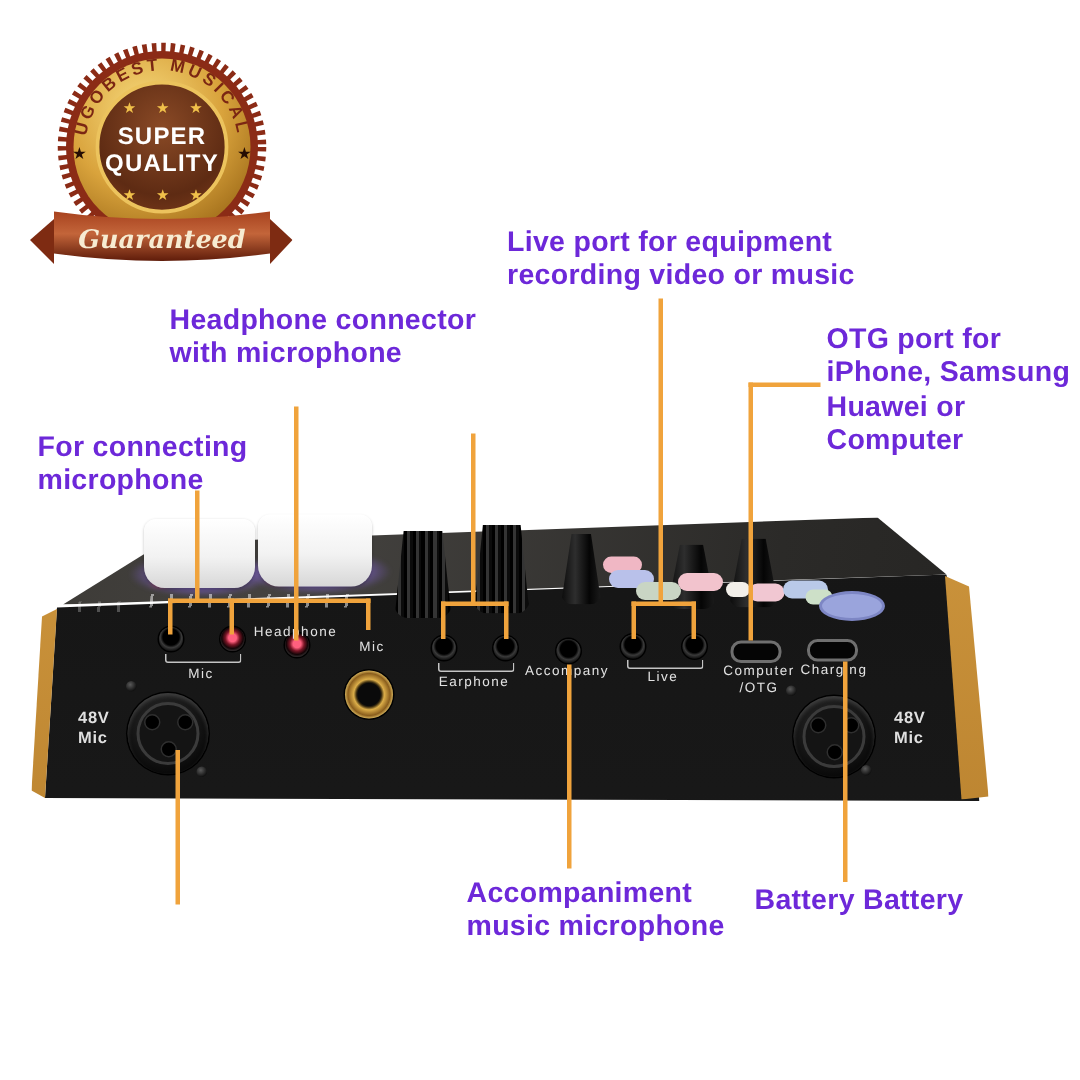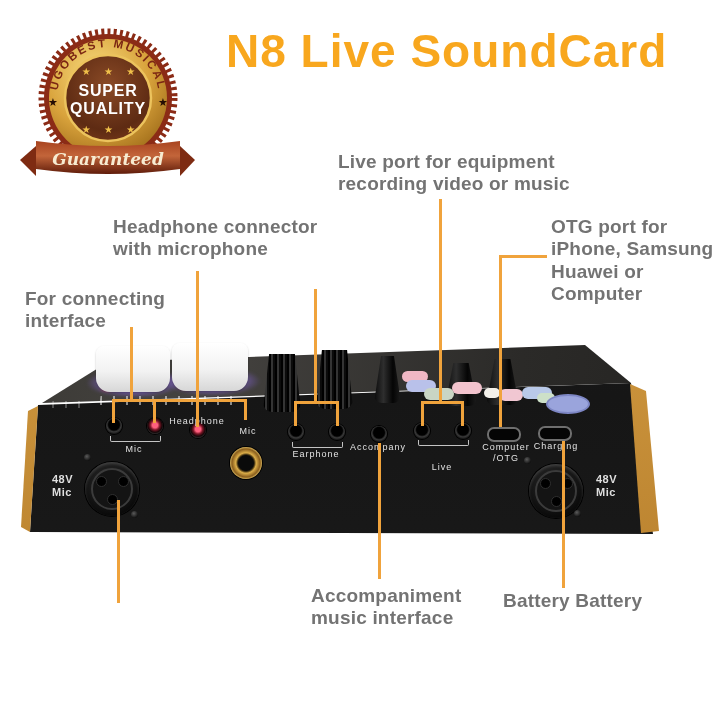--- a/index.html
+++ b/index.html
@@ -1,21 +1,21 @@
 <!DOCTYPE html>
 <html><head>
 <meta charset="utf-8">
 <style>
   html,body{margin:0;padding:0;background:#fff;}
   #scene{position:relative;width:720px;height:720px;background:#fff;overflow:hidden;
          font-family:"Liberation Sans",sans-serif;}
   .abs{position:absolute;}
   .layer{position:absolute;left:0;top:0;width:720px;height:720px;}
   
-  .ann{position:absolute;font:600 19px/1.18 "Liberation Sans",sans-serif;color:#737373;
+  .ann{position:absolute;font:600 19px/1.18 "Liberation Sans",sans-serif;color:#6d28d9;
        white-space:pre-line;letter-spacing:.2px;}
   .ln{position:absolute;background:#F0A33C;}
   .ln.v{width:3px;} .ln.h{height:3px;}
   .title{position:absolute;font:700 46px "Liberation Sans",sans-serif;color:#F8A71E;letter-spacing:1px;}
   
   .face{position:absolute;left:0;top:0;width:720px;height:720px;}
   .plabel{position:absolute;transform:translateX(-50%);font:400 9px "Liberation Sans",sans-serif;
           color:#E2E2E2;letter-spacing:1px;white-space:pre-line;text-align:center;line-height:1.25;}
   .p48{position:absolute;font:700 11px/1.2 "Liberation Sans",sans-serif;color:#DFDFDF;
        letter-spacing:.5px;white-space:pre-line;}
@@ -57,21 +57,20 @@
   .sq-t{font:700 16px "Liberation Sans",sans-serif;letter-spacing:.8px;fill:#fff;}
   .star-t{font:400 10px "DejaVu Sans",sans-serif;letter-spacing:5px;fill:#F0C04A;}
   .sstar-t{font:400 11px "DejaVu Sans",sans-serif;fill:#240C03;}
   .rib-t{font:italic 700 17px "DejaVu Serif",serif;fill:#F7ECD2;}
 </style>
 </head>
 <body>
 
 <div id="scene">
 
-  <div class="title" style="left:226px;top:24px">N8 Live SoundCard</div>
 
   <svg class="abs" style="left:20px;top:26px" width="175" height="162" viewBox="0 0 175 162">
     <defs>
       <radialGradient id="goldRing" cx="40%" cy="30%" r="80%">
         <stop offset="0%" stop-color="#F8DC7F"></stop>
         <stop offset="55%" stop-color="#D9A33C"></stop>
         <stop offset="100%" stop-color="#9A6716"></stop>
       </radialGradient>
       <radialGradient id="brownIn" cx="50%" cy="35%" r="75%">
         <stop offset="0%" stop-color="#8A4A26"></stop>
@@ -173,21 +172,21 @@
     <div class="screw" style="left:574px;top:510px"></div>
 
     <div class="wbr" style="left:110px;top:436px;width:49px"></div>
     <div class="plabel" style="left:134px;top:444px">Mic</div>
     <div class="plabel" style="left:197px;top:416px">Headphone</div>
     <div class="plabel" style="left:248px;top:426px">Mic</div>
     <div class="wbr" style="left:292px;top:442px;width:49px"></div>
     <div class="plabel" style="left:316px;top:449px">Earphone</div>
     <div class="plabel" style="left:378px;top:442px">Accompany</div>
     <div class="wbr" style="left:418px;top:440px;width:49px"></div>
-    <div class="plabel" style="left:442px;top:462px">Live</div>
+    <div class="plabel" style="left:442px;top:446px">Live</div>
     <div class="plabel" style="left:506px;top:442px">Computer
 /OTG</div>
     <div class="plabel" style="left:556px;top:441px">Charging</div>
     <div class="p48" style="left:52px;top:473px">48V
 Mic</div>
     <div class="p48" style="left:596px;top:473px">48V
 Mic</div>
   </div>
 
   <div class="ln v" style="left:130px;top:327px;height:74px"></div>
@@ -204,26 +203,26 @@
   <div class="ln h" style="left:421px;top:401px;width:43px"></div>
   <div class="ln v" style="left:421px;top:401px;height:25px"></div>
   <div class="ln v" style="left:461px;top:401px;height:25px"></div>
   <div class="ln h" style="left:499px;top:255px;width:48px"></div>
   <div class="ln v" style="left:499px;top:255px;height:172px"></div>
   <div class="ln v" style="left:117px;top:500px;height:103px"></div>
   <div class="ln v" style="left:378px;top:443px;height:136px"></div>
   <div class="ln v" style="left:562px;top:441px;height:147px"></div>
 
   <div class="ann" style="left:25px;top:288px">For connecting
-interface</div>
-  <div class="ann" style="left:113px;top:216px">Headphone connector
+microphone</div>
+  <div class="ann" style="left:113px;top:203px">Headphone connector
 with microphone</div>
   <div class="ann" style="left:338px;top:151px">Live port for equipment
 recording video or music</div>
   <div class="ann" style="left:551px;top:216px">OTG port for
 iPhone, Samsung
 Huawei or
 Computer</div>
   <div class="ann" style="left:311px;top:585px">Accompaniment
-music interface</div>
+music microphone</div>
   <div class="ann" style="left:503px;top:590px">Battery Battery</div>
 
 </div>
 
 </body></html>

